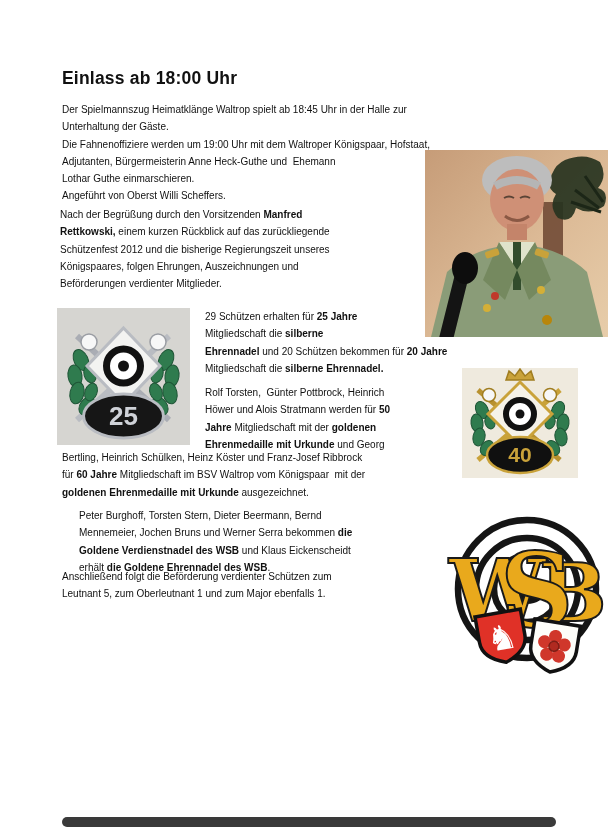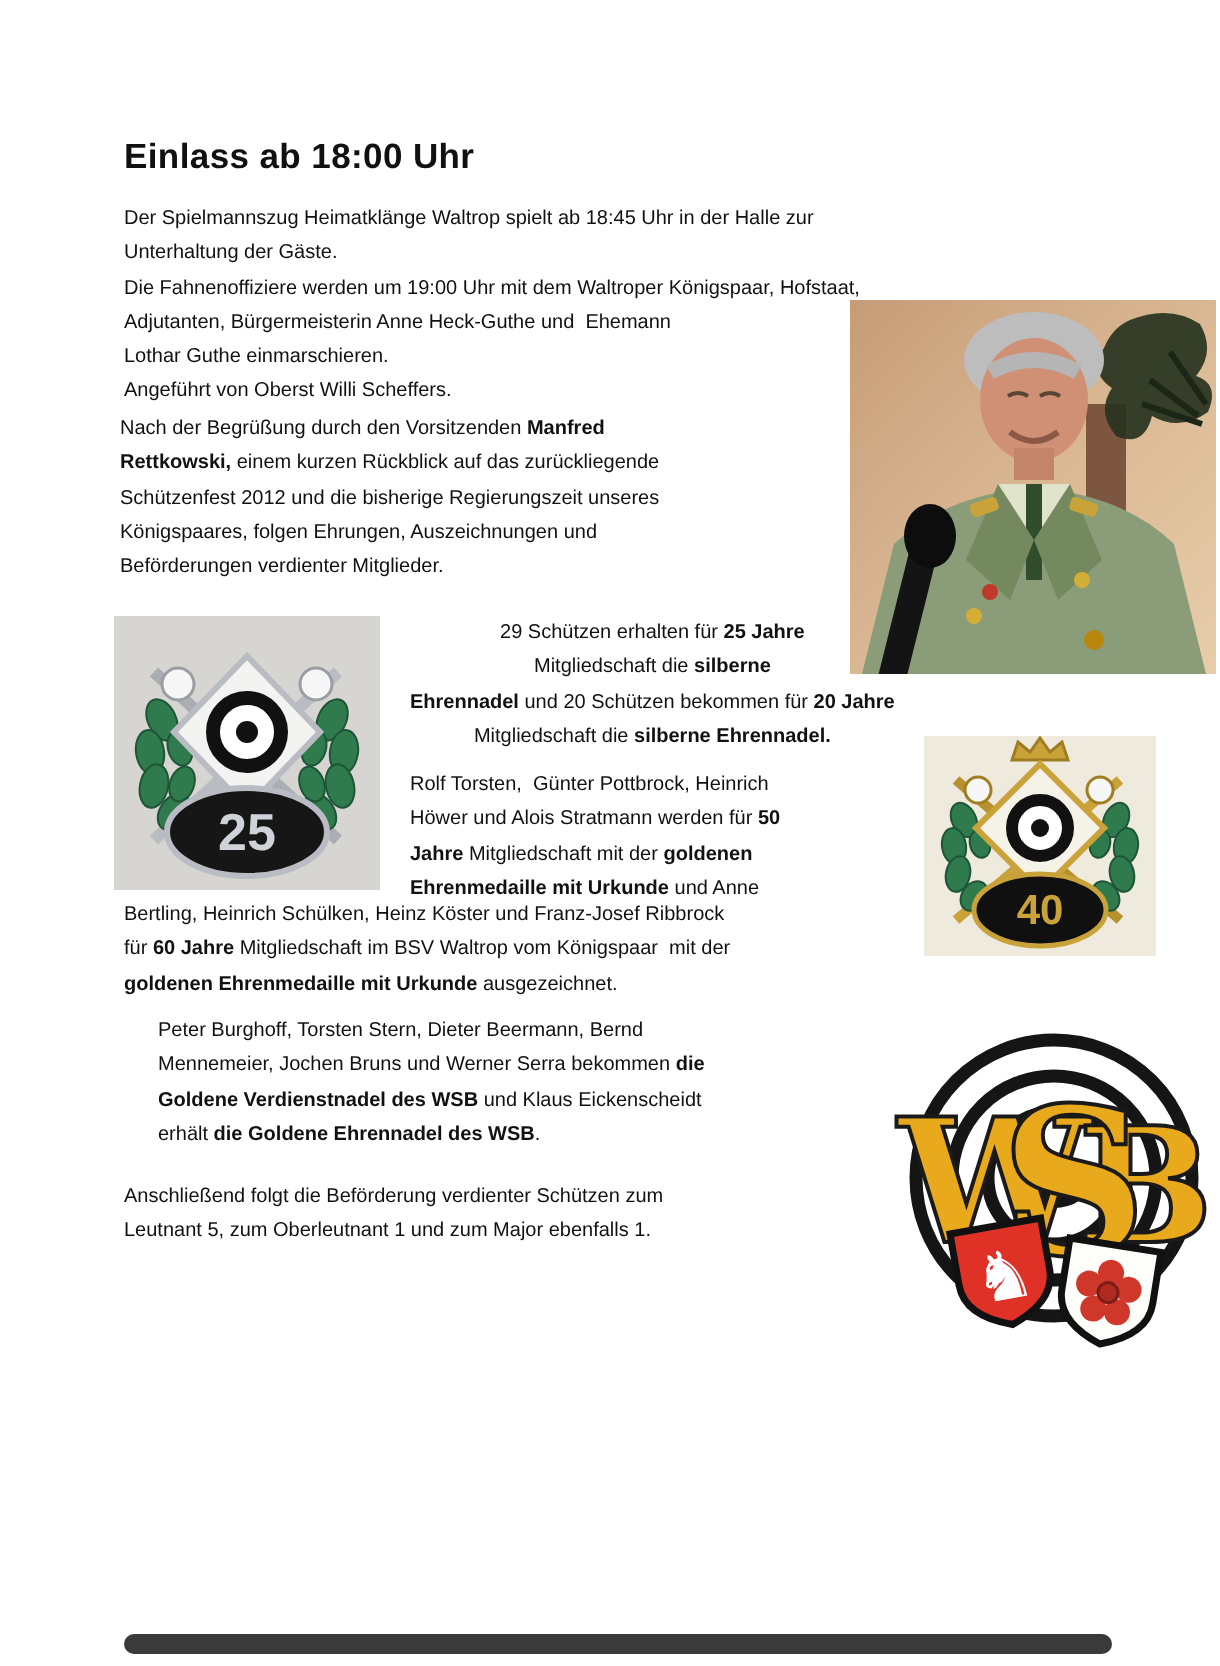--- a/index.html
+++ b/index.html
@@ -18,25 +18,25 @@
   }
   .para{
     position:absolute;
     font-size:10px;line-height:17.3px;
     white-space:pre;
     color:#111111;
   }
   .para b{font-weight:bold;}
   .p1{left:62px;top:101px;}
   .p2{left:60px;top:206px;}
-  .p3{left:205px;top:308px;text-align:center;}
+  .p3{left:205px;top:308px;}
   .p4a{left:205px;top:384px;}
   .p4b{left:62px;top:449px;}
   .p5{left:62px;top:507px;margin-left:17px;}
-  .p6{left:62px;top:590px;}
+  .p6{left:62px;top:568px;}
   .p7{left:62px;top:637px;}
   .img-abs{position:absolute;display:block;}
   .photo{left:425px;top:150px;}
   .badge25{left:57px;top:308px;}
   .badge40{left:462px;top:368px;}
   .wsblogo{left:447px;top:505px;}
   .scrollbar-thumb{
     position:absolute;left:62px;top:817px;
     width:494px;height:10px;border-radius:5px;
     background:#3a3a3a;
@@ -60,21 +60,21 @@
 Schützenfest 2012 und die bisherige Regierungszeit unseres
 Königspaares, folgen Ehrungen, Auszeichnungen und
 Beförderungen verdienter Mitglieder.</span></div>
   <div class="para p3"><span>29 Schützen erhalten für </span><b>25 Jahre</b><span>
 Mitgliedschaft die </span><b>silberne
 Ehrennadel</b><span> und 20 Schützen bekommen für </span><b>20 Jahre</b><span>
 Mitgliedschaft die </span><b>silberne Ehrennadel.</b></div>
   <div class="para p4a"><span>Rolf Torsten,  Günter Pottbrock, Heinrich
 Höwer und Alois Stratmann werden für </span><b>50
 Jahre</b><span> Mitgliedschaft mit der </span><b>goldenen
-Ehrenmedaille mit Urkunde</b><span> und Anne</span></div>
+Ehrenmedaille mit Urkunde</b><span> und Georg</span></div>
   <div class="para p4b"><span>Bertling, Heinrich Schülken, Heinz Köster und Franz-Josef Ribbrock
 für </span><b>60 Jahre</b><span> Mitgliedschaft im BSV Waltrop vom Königspaar  mit der
 </span><b>goldenen Ehrenmedaille mit Urkunde</b><span> ausgezeichnet.</span></div>
   <div class="para p5"><span>Peter Burghoff, Torsten Stern, Dieter Beermann, Bernd
 Mennemeier, Jochen Bruns und Werner Serra bekommen </span><b>die
 Goldene Verdienstnadel des WSB</b><span> und Klaus Eickenscheidt
 erhält </span><b>die Goldene Ehrennadel des WSB</b><span>.</span></div>
   <div class="para p6"><span>Anschließend folgt die Beförderung verdienter Schützen zum
 Leutnant 5, zum Oberleutnant 1 und zum Major ebenfalls 1.</span></div>
 

